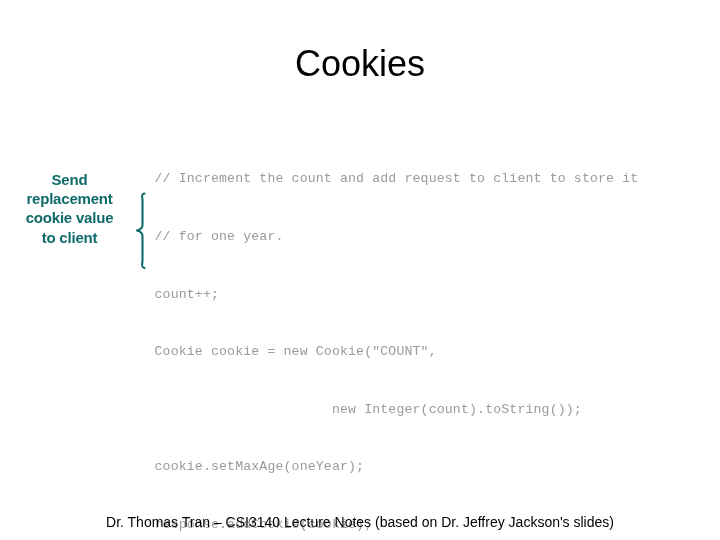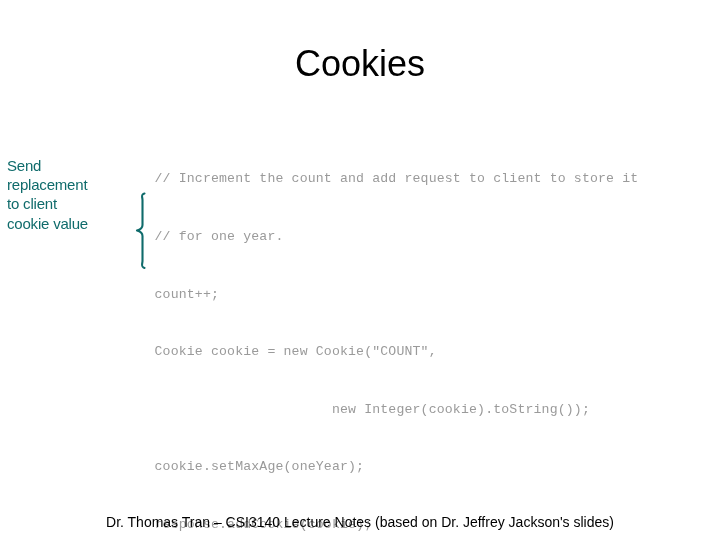--- a/index.html
+++ b/index.html
@@ -36,28 +36,29 @@
     color: #000000;
     letter-spacing: 0px;
     line-height: 40px;
     white-space: nowrap;
   }
 
   
   #annotation-label {
     position: absolute;
     left: 7px;
-    top: 156px;
+    top: 170px;
     width: 125px;
     font-family: "Liberation Sans", sans-serif;
     font-size: 15px;
-    font-weight: normal;
+    font-weight: bold;
     color: #0f6b6b;
     line-height: 19.2px;
     letter-spacing: -0.2px;
+    text-align: center;
   }
   #annotation-label .ln {
     display: block;
     white-space: nowrap;
   }
 
   
   #annotation-brace {
     position: absolute;
     left: 130px;
@@ -106,36 +107,36 @@
 </head>
 <body>
 
 <div id="slide">
 
   <div id="slide-title">Cookies</div>
 
   <div id="annotation-label">
     <span class="ln">Send</span>
     <span class="ln">replacement</span>
+    <span class="ln">cookie value</span>
     <span class="ln">to client</span>
-    <span class="ln">cookie value</span>
   </div>
 
   <div id="annotation-brace">
     <svg width="26" height="78" viewBox="0 0 26 78" xmlns="http://www.w3.org/2000/svg">
       <path d="M14.5 1.5 C10.5 2.5 12.5 5 12.5 8 L12.5 33 C12.5 36 10.5 37.5 7.0 38.5 C10.5 39.5 12.5 41 12.5 44 L12.5 69 C12.5 72 10.5 74.5 14.5 76.0" fill="none" stroke="#0f6b6b" stroke-width="2.1" stroke-linecap="round" stroke-linejoin="round"></path>
     </svg>
   </div>
 
   <div id="code-block">
     <span class="cl">        // Increment the count and add request to client to store it</span>
     <span class="cl">        // for one year.</span>
     <span class="cl">        count++;</span>
     <span class="cl">        Cookie cookie = new Cookie("COUNT",</span>
-    <span class="cl">                              new Integer(cookie).toString());</span>
+    <span class="cl">                              new Integer(count).toString());</span>
     <span class="cl">        cookie.setMaxAge(oneYear);</span>
     <span class="cl">        response.addCookie(cookie);</span>
     
     
     
     
     
     
     
     

